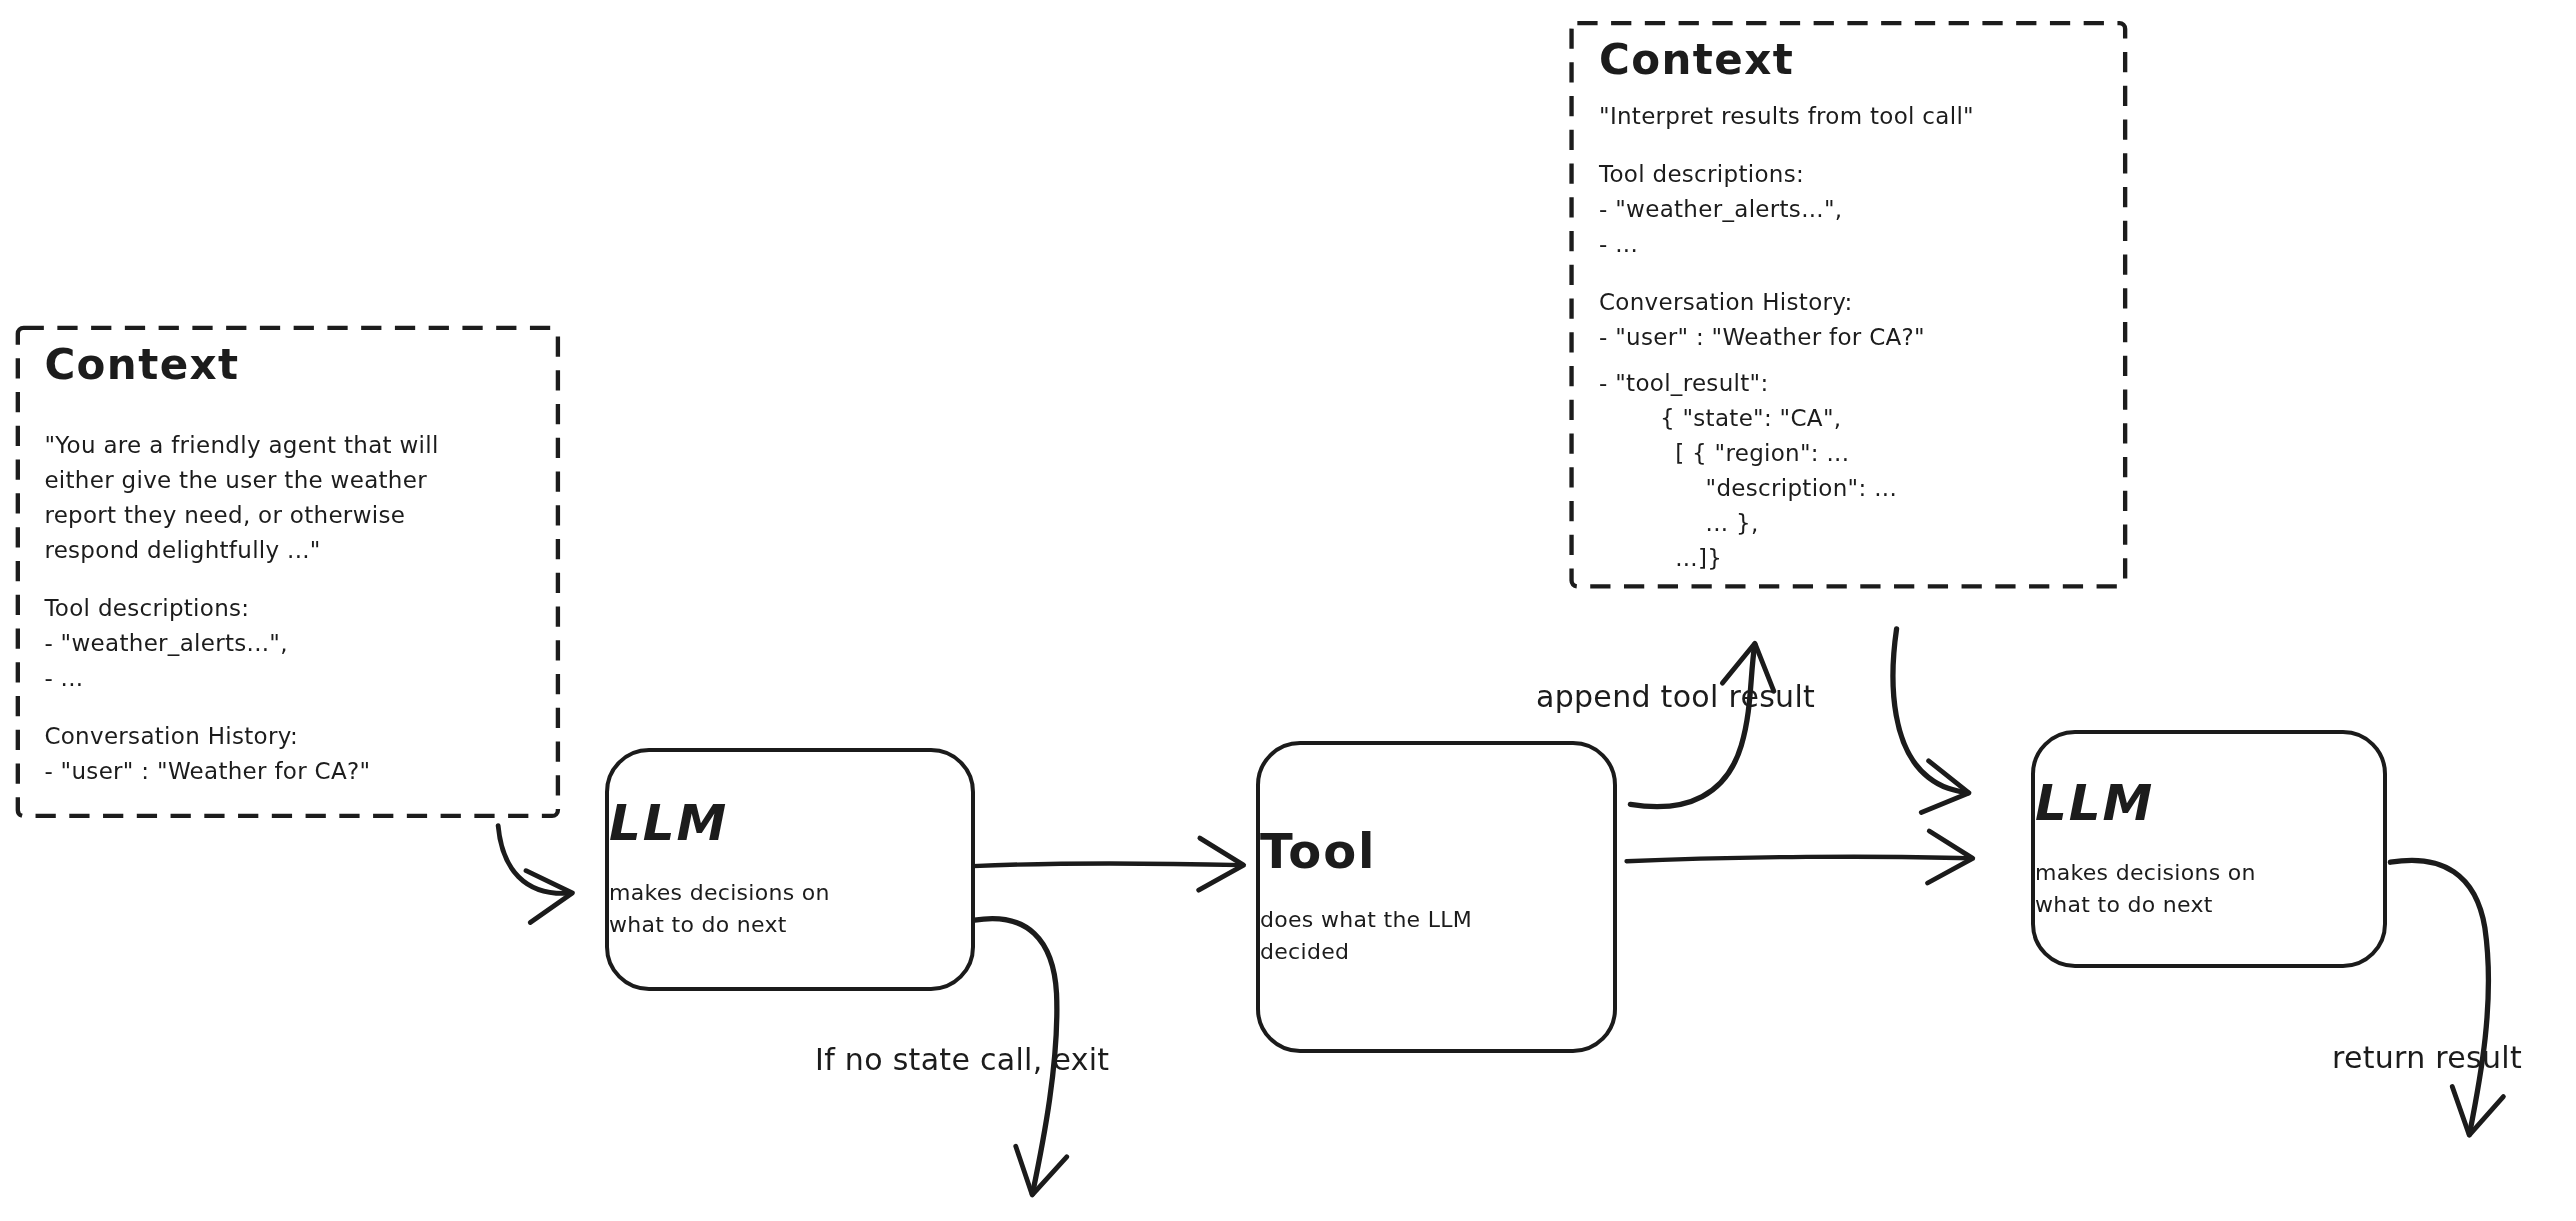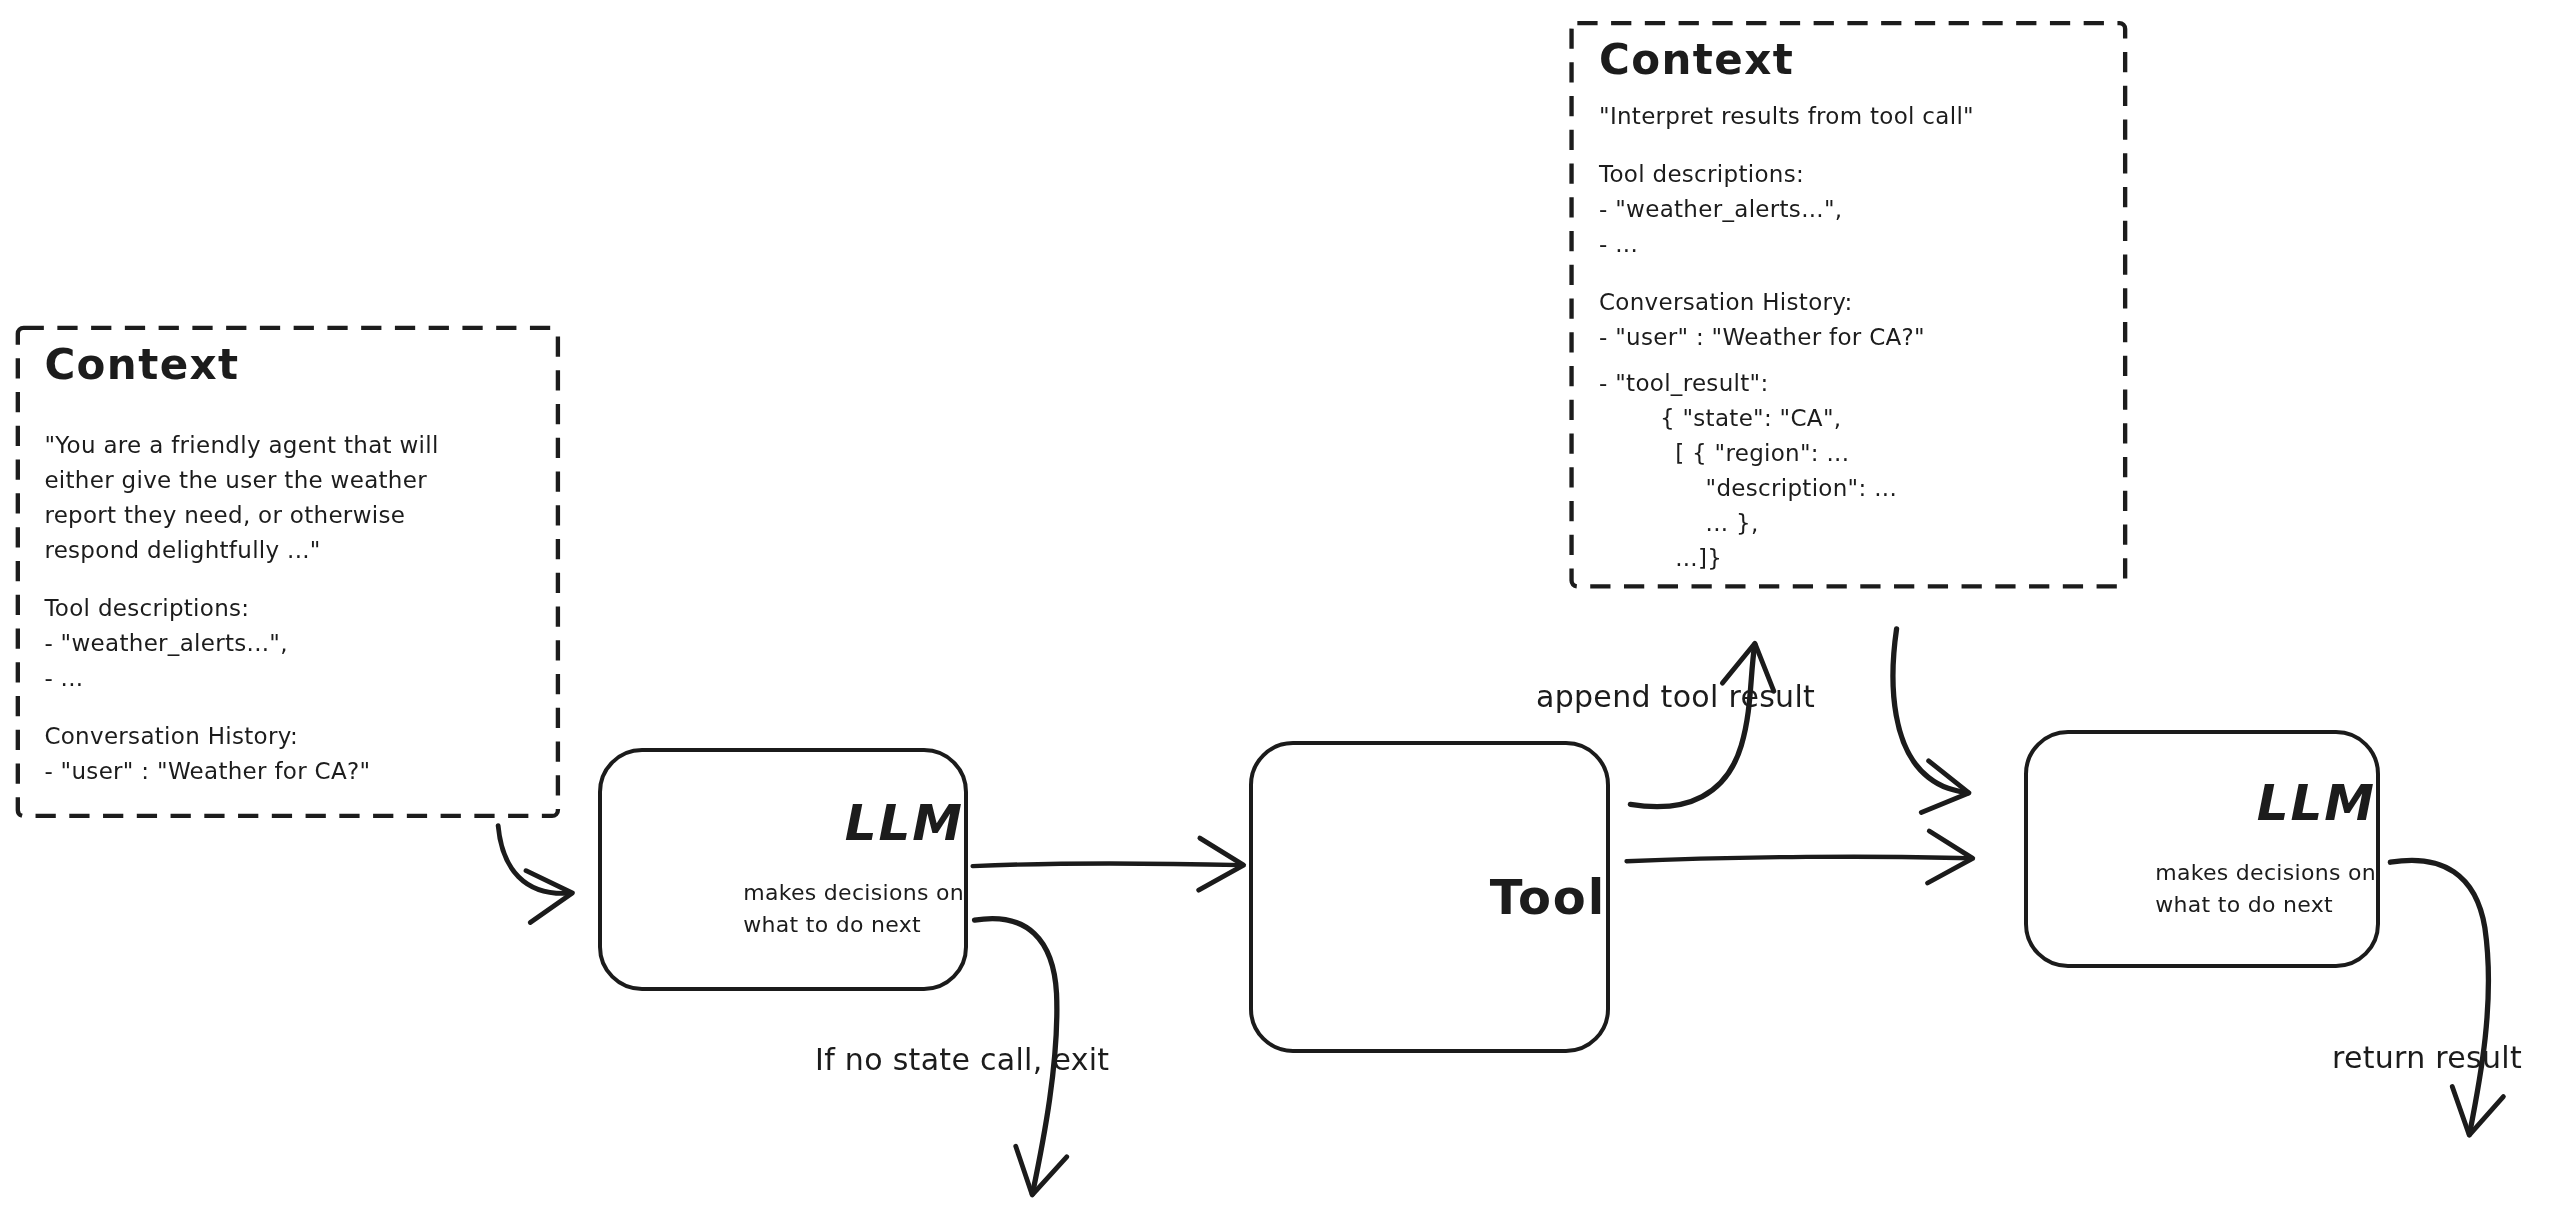--- a/index.html
+++ b/index.html
@@ -50,23 +50,24 @@
   .ctx p.mb-0 { margin-bottom: 0; }
   
   .node {
     position: absolute;
     box-sizing: border-box;
     border: 4.8px solid #1b1b1b;
     border-radius: 44px;
     background: #ffffff;
     display: flex;
     flex-direction: column;
-    align-items: flex-end;
+    align-items: flex-start;
     justify-content: center;
     gap: 29px;
+    margin-left: 7px;
   }
   .node-title {
     font-size: 48px;
     font-weight: 700;
     letter-spacing: 1.9px;
     line-height: 1;
   }
   .node-title.italic {
     font-style: italic;
     font-size: 50px;
@@ -146,20 +147,24 @@
   <div class="node" style="left:598px; top:748px; width:370px; height:243px;">
     <div class="node-title italic">LLM</div>
     <div class="node-sub">
       <span>makes decisions on
 what to do next</span>
     </div>
   </div>
 
   <div class="node" style="left:1249px; top:741px; width:361px; height:312px;">
     <div class="node-title">Tool</div>
+    <div class="node-sub">
+      <span>does what the LLM
+decided</span>
+    </div>
   </div>
 
   <div class="node" style="left:2024px; top:730px; width:356px; height:238px;">
     <div class="node-title italic">LLM</div>
     <div class="node-sub">
       <span>makes decisions on
 what to do next</span>
     </div>
   </div>
 

